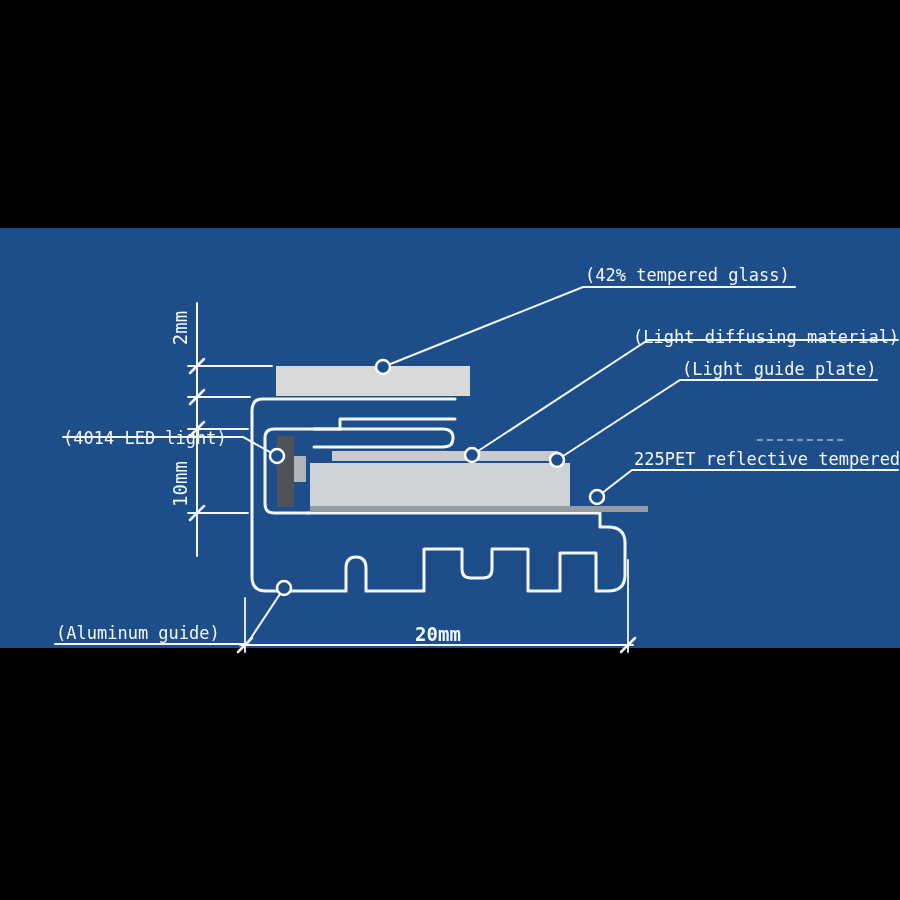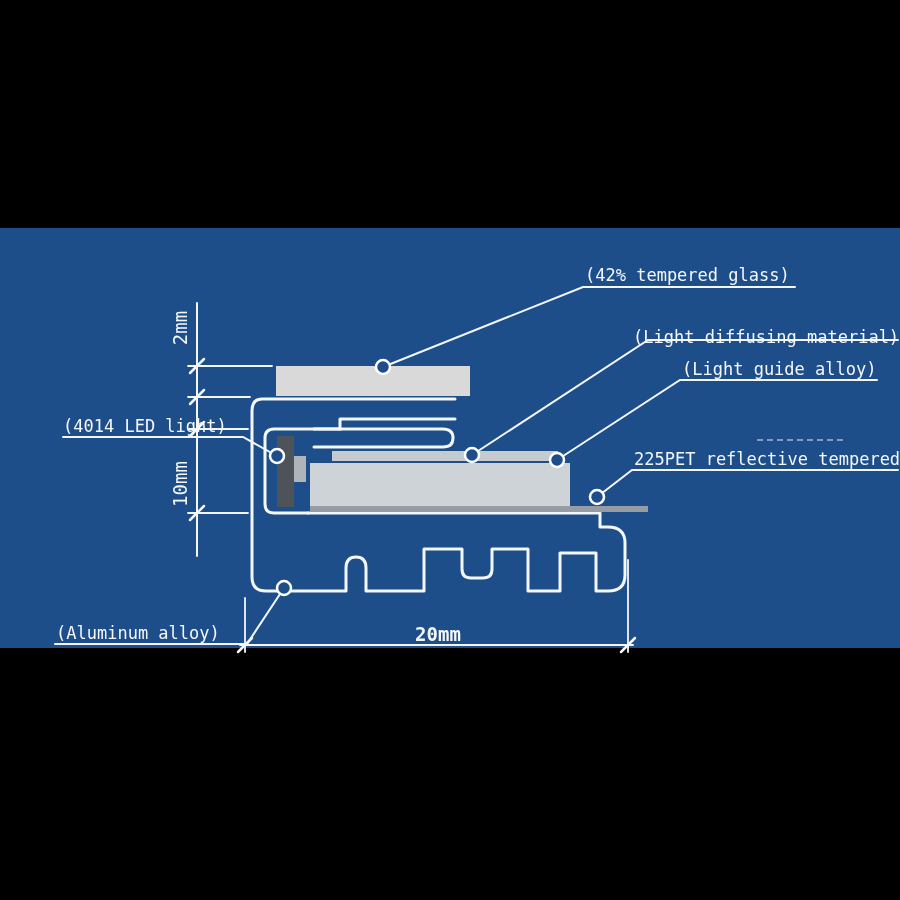--- a/index.html
+++ b/index.html
@@ -92,27 +92,27 @@
     <circle cx="597" cy="497" r="7"></circle>
     <circle cx="277" cy="456" r="7"></circle>
     <circle cx="284" cy="588" r="7"></circle>
   </g>
 </svg>
 
 <div class="lbl" style="left:585px;top:265px;">(42% tempered glass)</div>
 
 <div class="lbl" style="left:633px;top:319px;margin-top:8px;">(Light diffusing material)</div>
 
-<div class="lbl" style="left:682px;top:359px;">(Light guide alloy)</div>
+<div class="lbl" style="left:682px;top:359px;">(Light guide plate)</div>
 
 <div class="lbl" style="left:634px;top:449px;">225PET reflective tempered</div>
 
-<div class="lbl" style="left:63px;top:416px;">(4014 LED light)</div>
+<div class="lbl" style="left:63px;top:428px;">(4014 LED light)</div>
 
-<div class="lbl" style="left:56px;top:623px;">(Aluminum alloy)</div>
+<div class="lbl" style="left:56px;top:623px;">(Aluminum guide)</div>
 
 <div class="dim vert" style="left:180px;top:328px;">2mm</div>
 
 <div class="dim vert" style="left:180px;top:484px;">10mm</div>
 
 <div class="dim" style="left:438px;top:634px;font-weight:bold;">20mm</div>
 
 <div class="frag"></div>
 
 </body></html>

